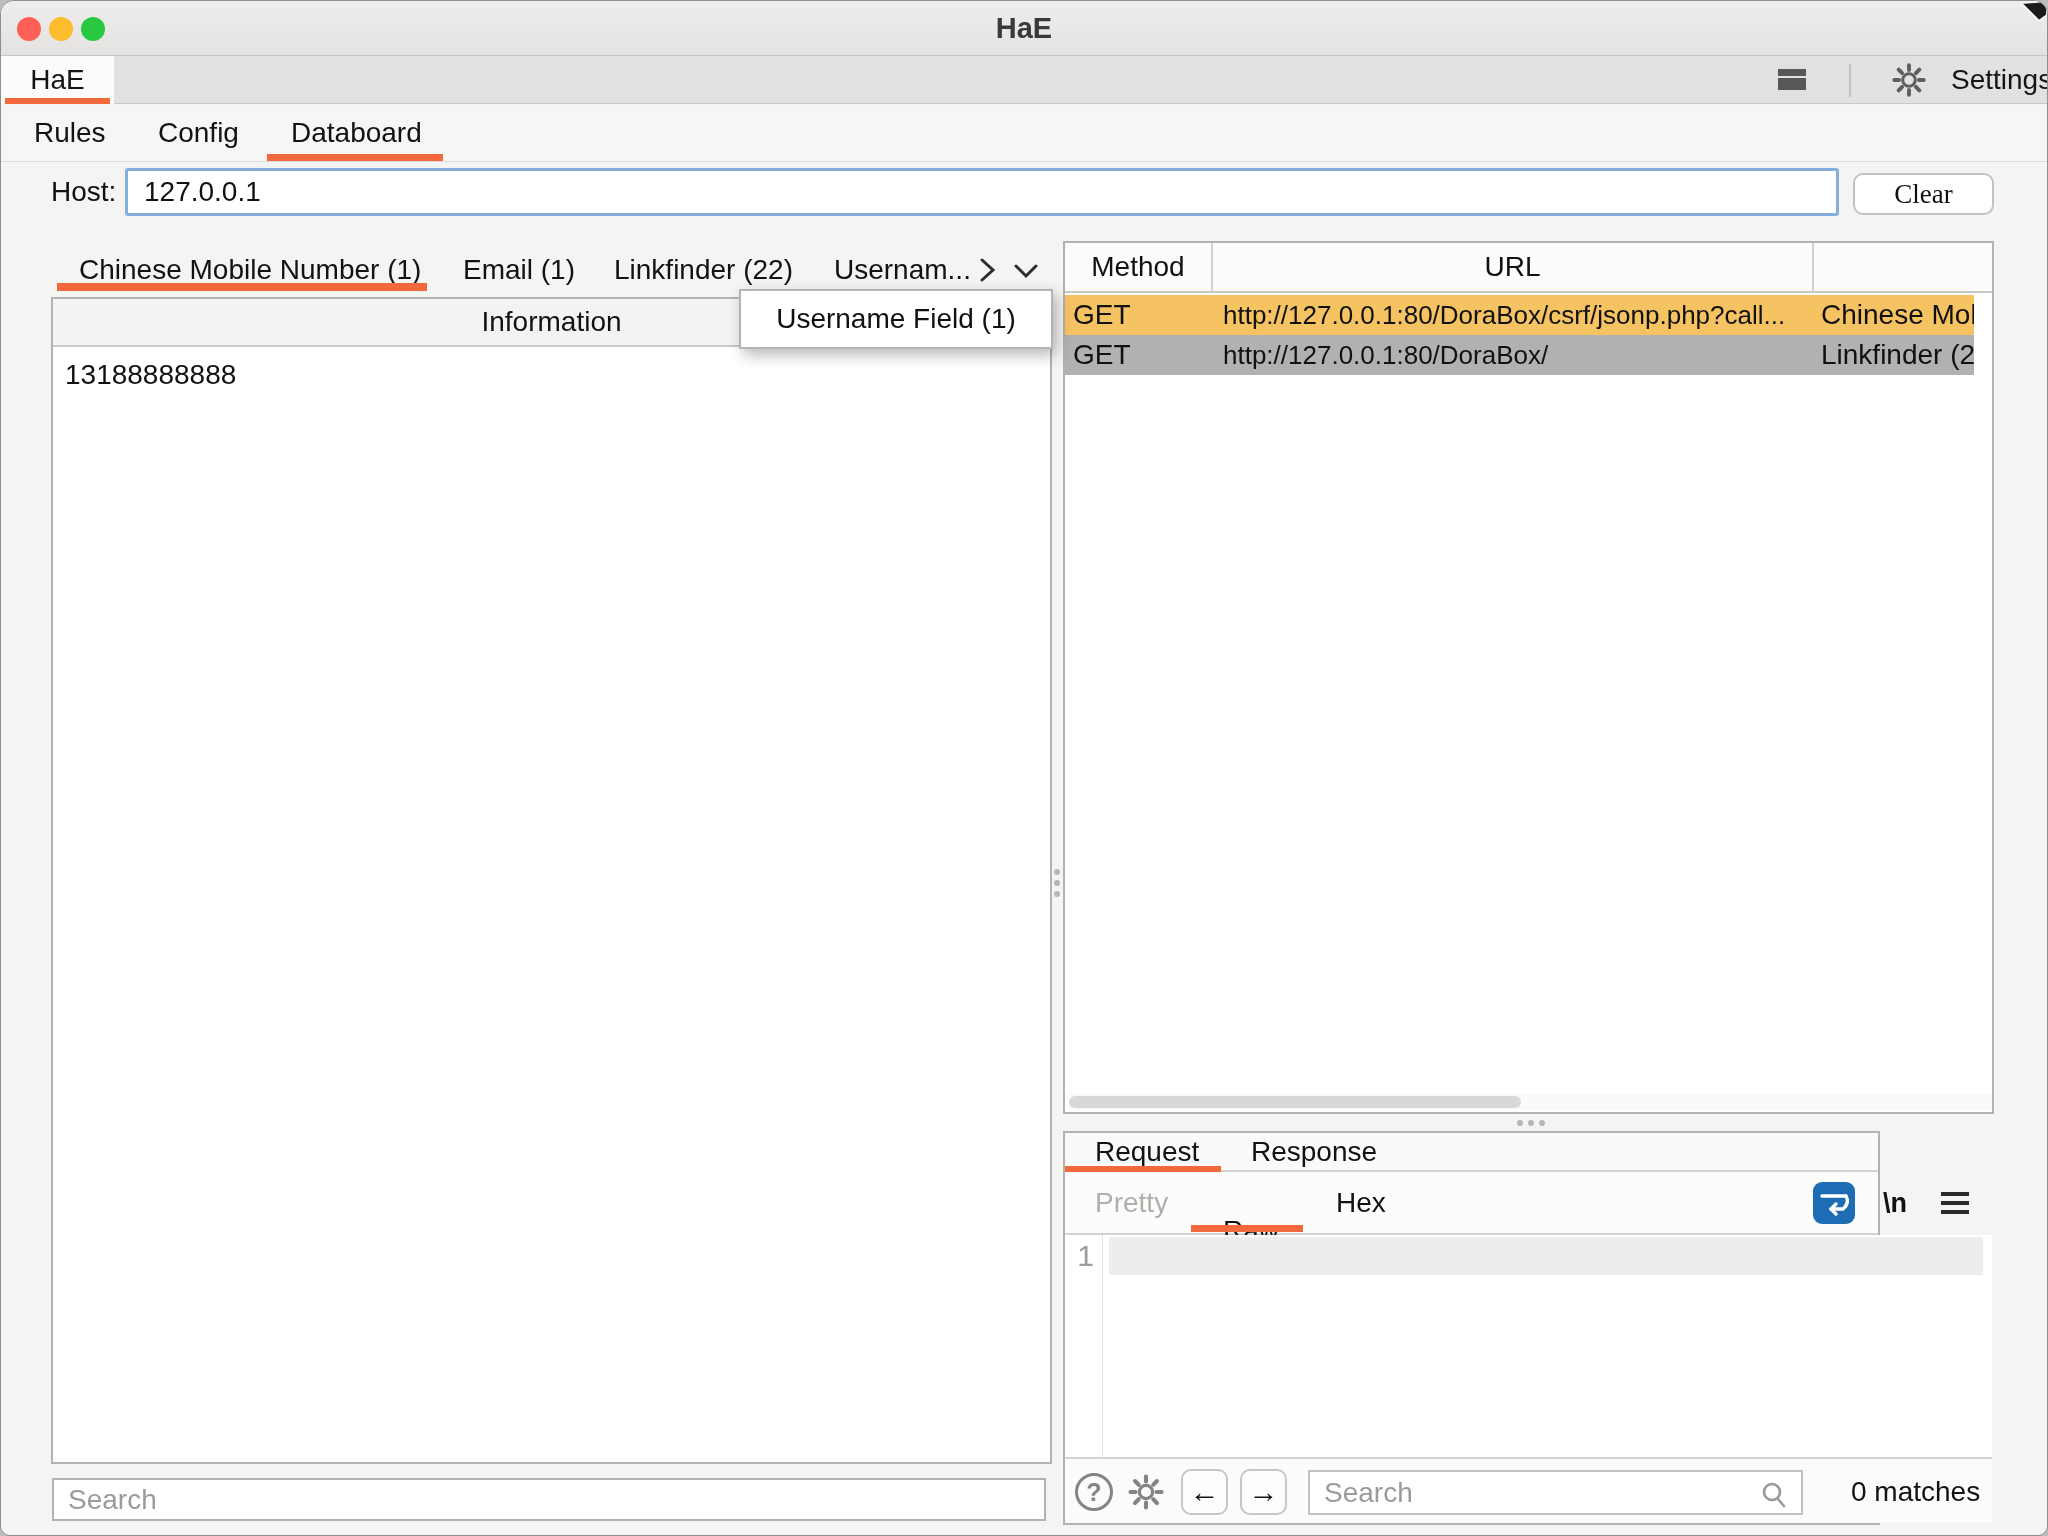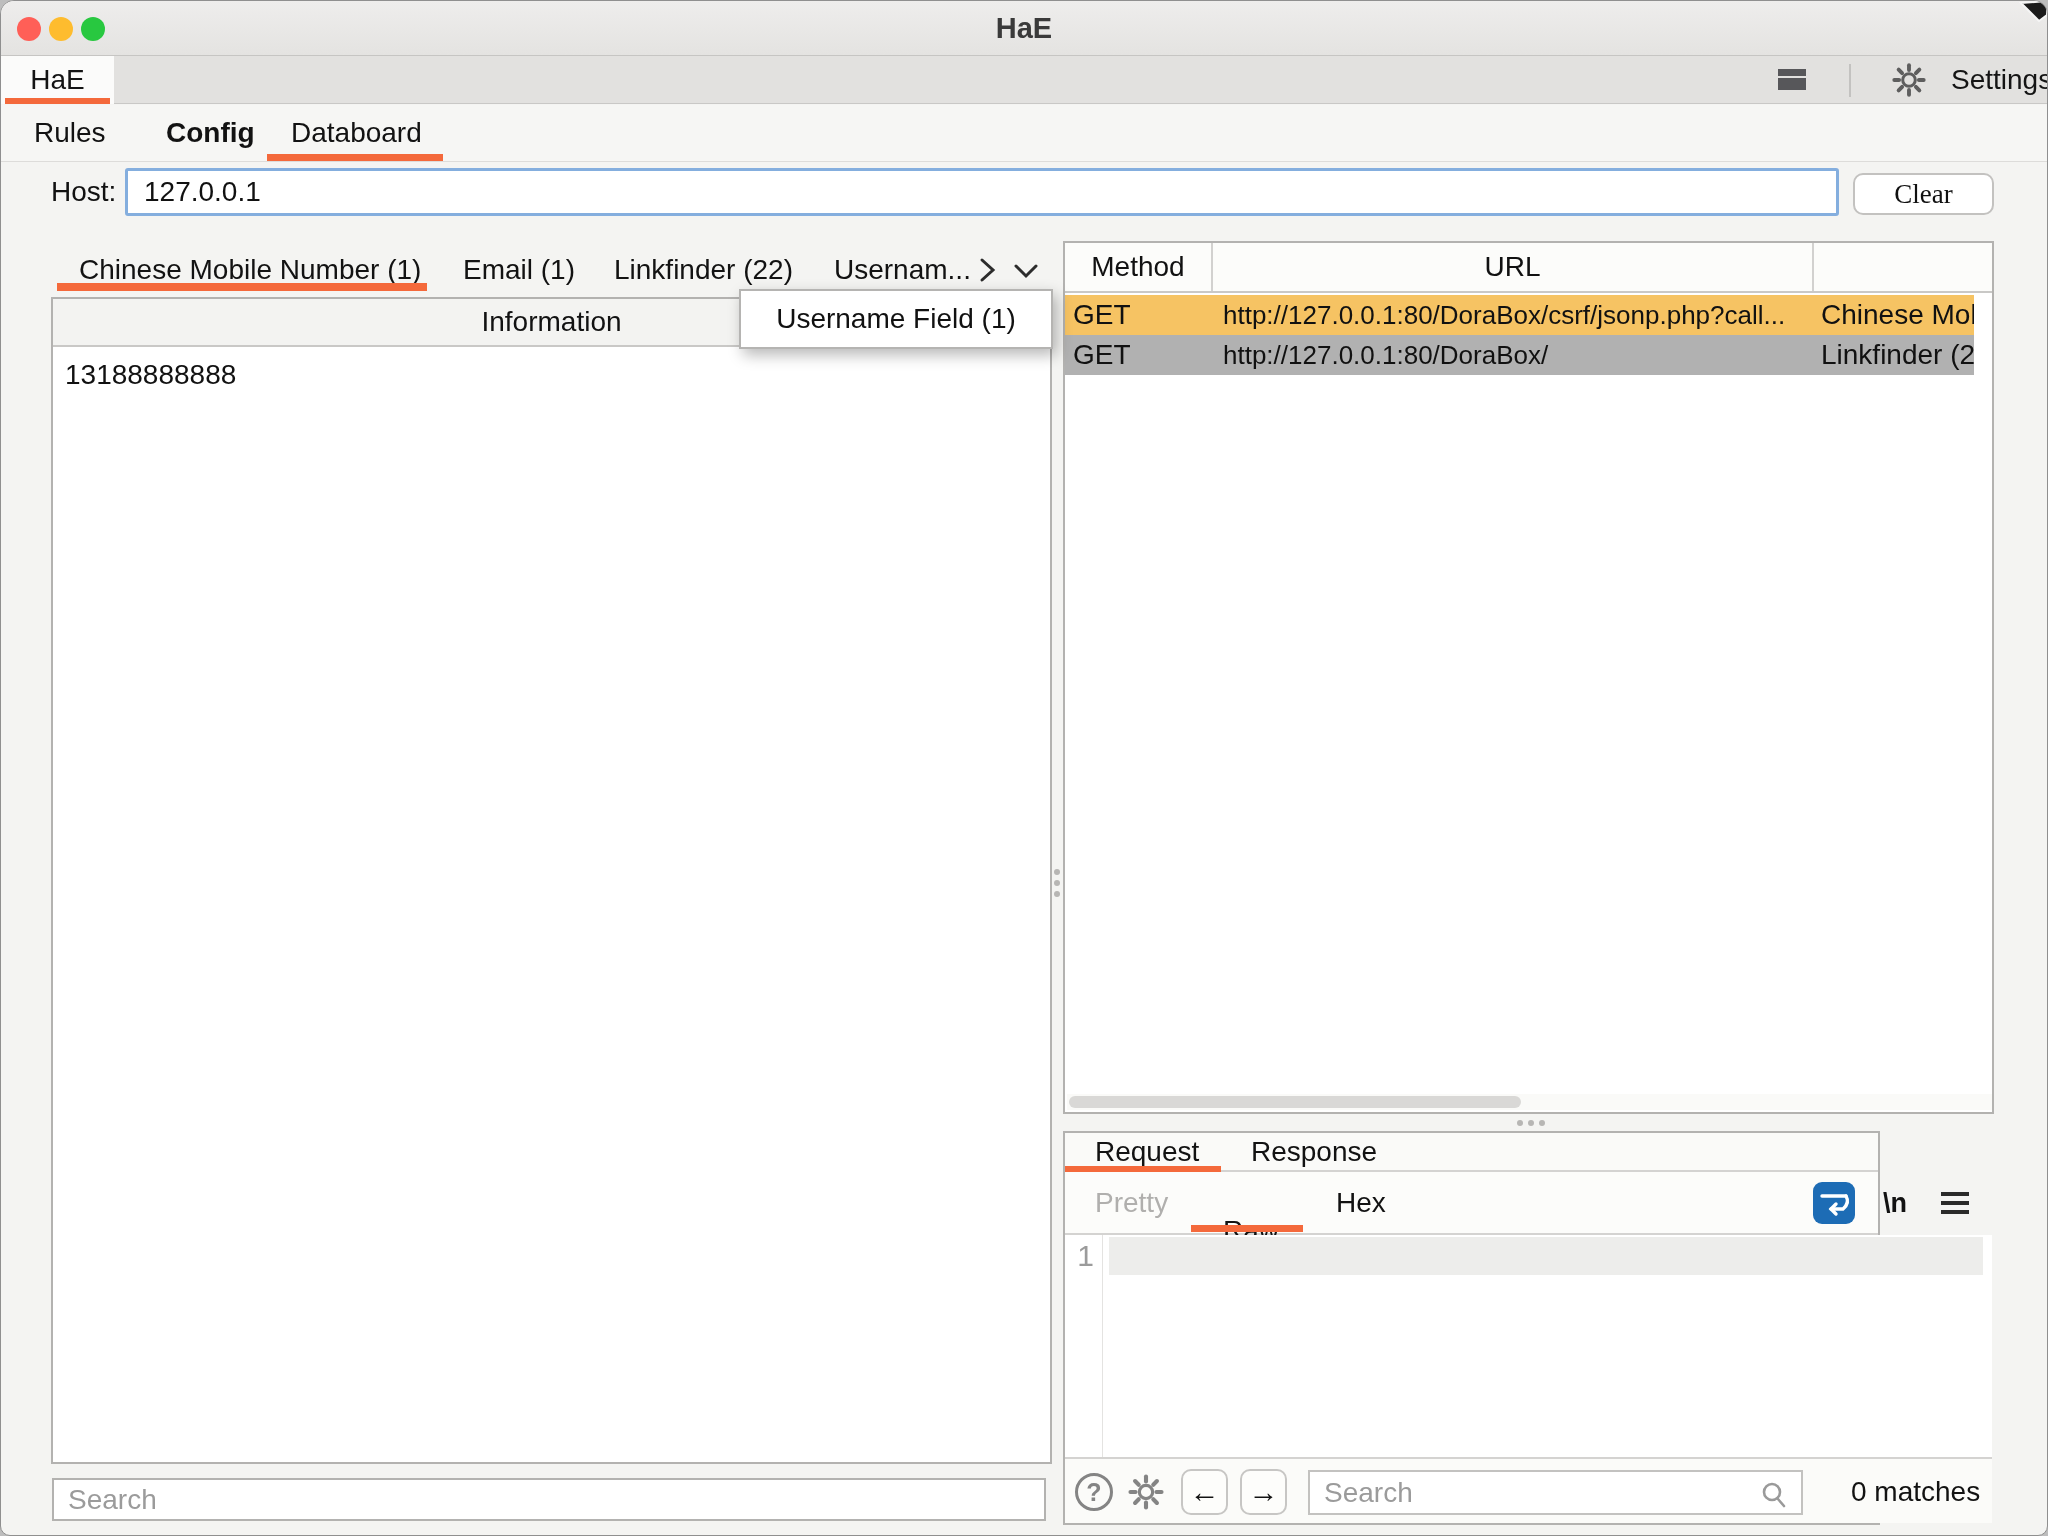--- a/index.html
+++ b/index.html
@@ -51,21 +51,21 @@
   .vdiv { position:absolute; left:1848px; top:8px; width:2px; height:33px; background:#c3c2c0; }
   .settings-group { position:absolute; left:1890px; top:0; height:48px; display:flex; align-items:center; gap:24px; }
   .settings-label { font-size:28px; color:#141414; }
   
   .subtabs {
     position:absolute; left:0; top:104px; width:100%; height:57px;
     background:#f6f6f4; border-bottom:1px solid #dddcda;
   }
   .subtab { position:absolute; top:0; height:56px; display:flex; align-items:center; font-size:28px; color:#121212; }
   .subtab.rules { left:33px; }
-  .subtab.config { left:165px;font-weight:bold; }
+  .subtab.config { left:157px; }
   .subtab.databoard { left:290px; }
   .subtab-bar { position:absolute; left:266px; top:49px; width:176px; height:7px; background:var(--accent); }
   
   .host-label { position:absolute; left:50px; top:168px; height:46px; display:flex; align-items:center; font-size:28px; }
   .host-input {
     position:absolute; left:124px; top:167px; width:1714px; height:48px;
     background:#fff; border:3px solid var(--focus); border-radius:3px;
     font-size:28px; color:#111; padding:12px 16px;
     font-family:"Liberation Sans","DejaVu Sans",sans-serif; outline:none;
   }

